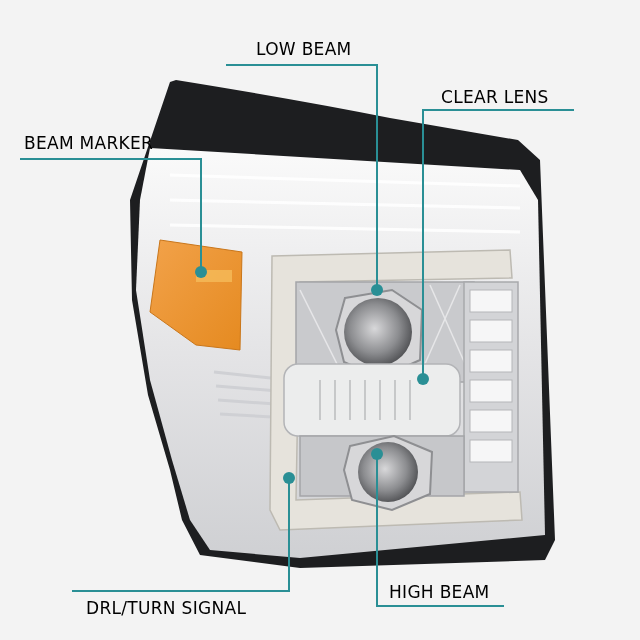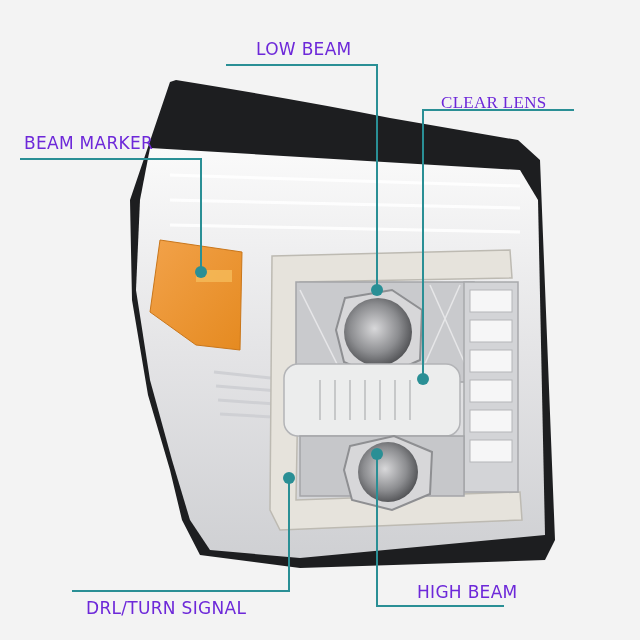--- a/index.html
+++ b/index.html
@@ -1,17 +1,17 @@
 <!DOCTYPE html>
 <html><head>
 <meta charset="utf-8">
 <style>
   html,body{margin:0;padding:0;}
   body{width:640px;height:640px;background:#f3f3f3;position:relative;overflow:hidden;font-family:"DejaVu Sans","Liberation Sans",sans-serif;}
-  .lbl{position:absolute;font-size:17px;color:#6d28d9;letter-spacing:0.3px;white-space:nowrap;}
+  .lbl{position:absolute;font-size:17px;color:#000000;letter-spacing:0.3px;white-space:nowrap;}
   .ln{position:absolute;background:#2a8f95;}
   .dot{position:absolute;width:12px;height:12px;border-radius:50%;background:#2a8f95;margin:-6px 0 0 -6px;}
   #product{position:absolute;left:0;top:0;}
 </style>
 </head>
 <body>
 
 <svg id="product" width="640" height="640" viewBox="0 0 640 640">
   <defs>
     <linearGradient id="chrome" x1="0" y1="0" x2="0" y2="1">
@@ -85,31 +85,31 @@
   <rect x="300" y="436" width="164" height="60" fill="#c6c7ca" stroke="#a4a5a8" stroke-width="1.5"></rect>
   <polygon points="350,446 394,436 432,452 430,494 392,510 352,500 344,470" fill="#d7d7d9" stroke="#8e8f92" stroke-width="2"></polygon>
   <circle cx="388" cy="472" r="30" fill="url(#lens)"></circle>
 </svg>
 
 <div class="lbl" style="left:256px;top:39px;">LOW BEAM</div>
 <div class="ln" style="left:226px;top:64px;width:152px;height:2px;"></div>
 <div class="ln" style="left:376px;top:64px;width:2px;height:226px;"></div>
 <div class="dot" style="left:377px;top:290px;"></div>
 
-<div class="lbl" style="left:441px;top:93px;font-family:Liberation Serif, serif;">CLEAR LENS</div>
+<div class="lbl" style="left:441px;top:87px;">CLEAR LENS</div>
 <div class="ln" style="left:422px;top:109px;width:152px;height:2px;"></div>
 <div class="ln" style="left:422px;top:109px;width:2px;height:270px;"></div>
 <div class="dot" style="left:423px;top:379px;"></div>
 
 <div class="lbl" style="left:24px;top:133px;">BEAM MARKER</div>
 <div class="ln" style="left:20px;top:158px;width:182px;height:2px;"></div>
 <div class="ln" style="left:200px;top:158px;width:2px;height:114px;"></div>
 <div class="dot" style="left:201px;top:272px;"></div>
 
 <div class="lbl" style="left:86px;top:566px;margin-top:32px;">DRL/TURN SIGNAL</div>
 <div class="ln" style="left:72px;top:590px;width:218px;height:2px;"></div>
 <div class="ln" style="left:288px;top:478px;width:2px;height:114px;"></div>
 <div class="dot" style="left:289px;top:478px;"></div>
 
-<div class="lbl" style="left:389px;top:582px;margin-left:28px;">HIGH BEAM</div>
+<div class="lbl" style="left:389px;top:582px;">HIGH BEAM</div>
 <div class="ln" style="left:376px;top:605px;width:128px;height:2px;"></div>
 <div class="ln" style="left:376px;top:454px;width:2px;height:153px;"></div>
 <div class="dot" style="left:377px;top:454px;"></div>
 
 </body></html>

